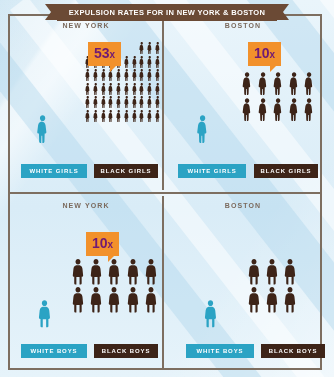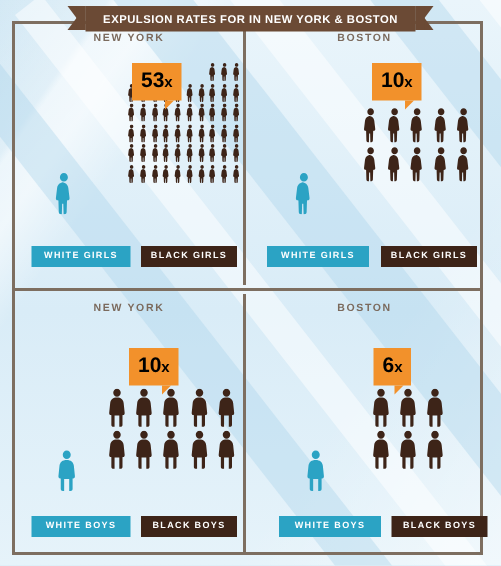--- a/index.html
+++ b/index.html
@@ -76,21 +76,21 @@
     position:absolute;top:6px;left:0;width:100%;
     text-align:center;
     font-size:7px;font-weight:bold;letter-spacing:1.1px;
     color:#7b6a5d;
   }
 
   
   .badge{
     position:absolute;
     background:#f2912b;
-    color:#000000;
+    color:#701a75;
     font-weight:bold;
     font-size:14px;
     line-height:20px;
     padding:1px 6px 1px 6px;
     letter-spacing:0px;
     z-index:5;
     white-space:nowrap;
   }
   .badge:after{
     content:"";position:absolute;
@@ -631,23 +631,20 @@
   <div class="pill teal" style="left:11px;top:148px;width:66px;">
     <span>WHITE BOYS</span>
   </div>
   <div class="pill dark" style="left:84px;top:148px;width:64px;">
     <span>BLACK BOYS</span>
   </div>
 </div>
 
 <div class="quad" style="left:166px;top:196px;width:154px;height:172px;">
   <div class="city">BOSTON</div>
-  <div class="badge" style="left:83px;top:36px;">
-    <span>6<span class="x">x</span></span>
-  </div>
   <div class="fig-group" style="left:36px;top:104px;">
       <div class="fig-row" style="margin-bottom:0px;">
         <span class="fig" style="margin-right:0px;">
           <svg width="17" height="28" viewBox="0 0 17.2 28" aria-hidden="true">
             <path d="M11.3 3.0c0 1.6-1.2 2.9-2.7 2.9S5.9 4.6 5.9 3.0 7.1 0.1 8.6 0.1s2.7 1.3 2.7 2.9zM8.6 6.5c-2.9 0-4.6 1.4-4.9 4.0L3.0 17.4c-0.1 1.0 0.35 1.65 1.2 1.7l0.35 0.02v6.9c0 0.95 0.55 1.5 1.45 1.5h0.85v-8.1h3.4v8.1h0.85c0.9 0 1.45-0.55 1.45-1.5v-6.9l0.35-0.02c0.85-0.05 1.3-0.7 1.2-1.7l-0.7-6.9c-0.3-2.6-2.0-4.0-4.9-4.0z" fill="#2ba3c4"></path>
           </svg>
         </span>
       </div>
     </div>
   <div class="fig-group" style="left:80px;top:63px;">

